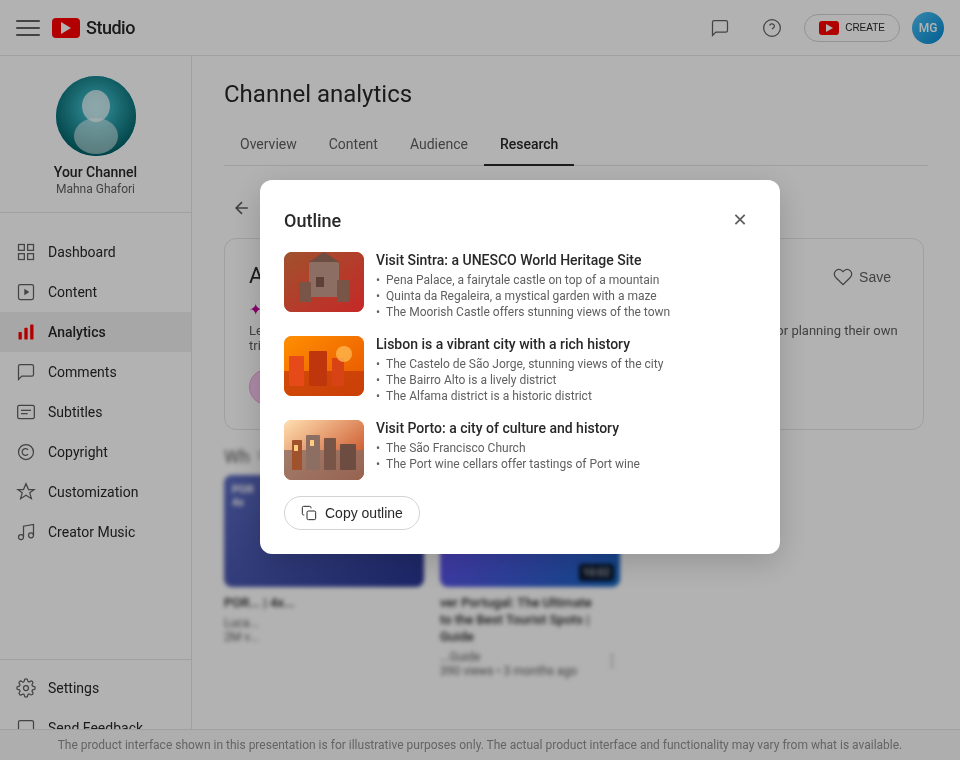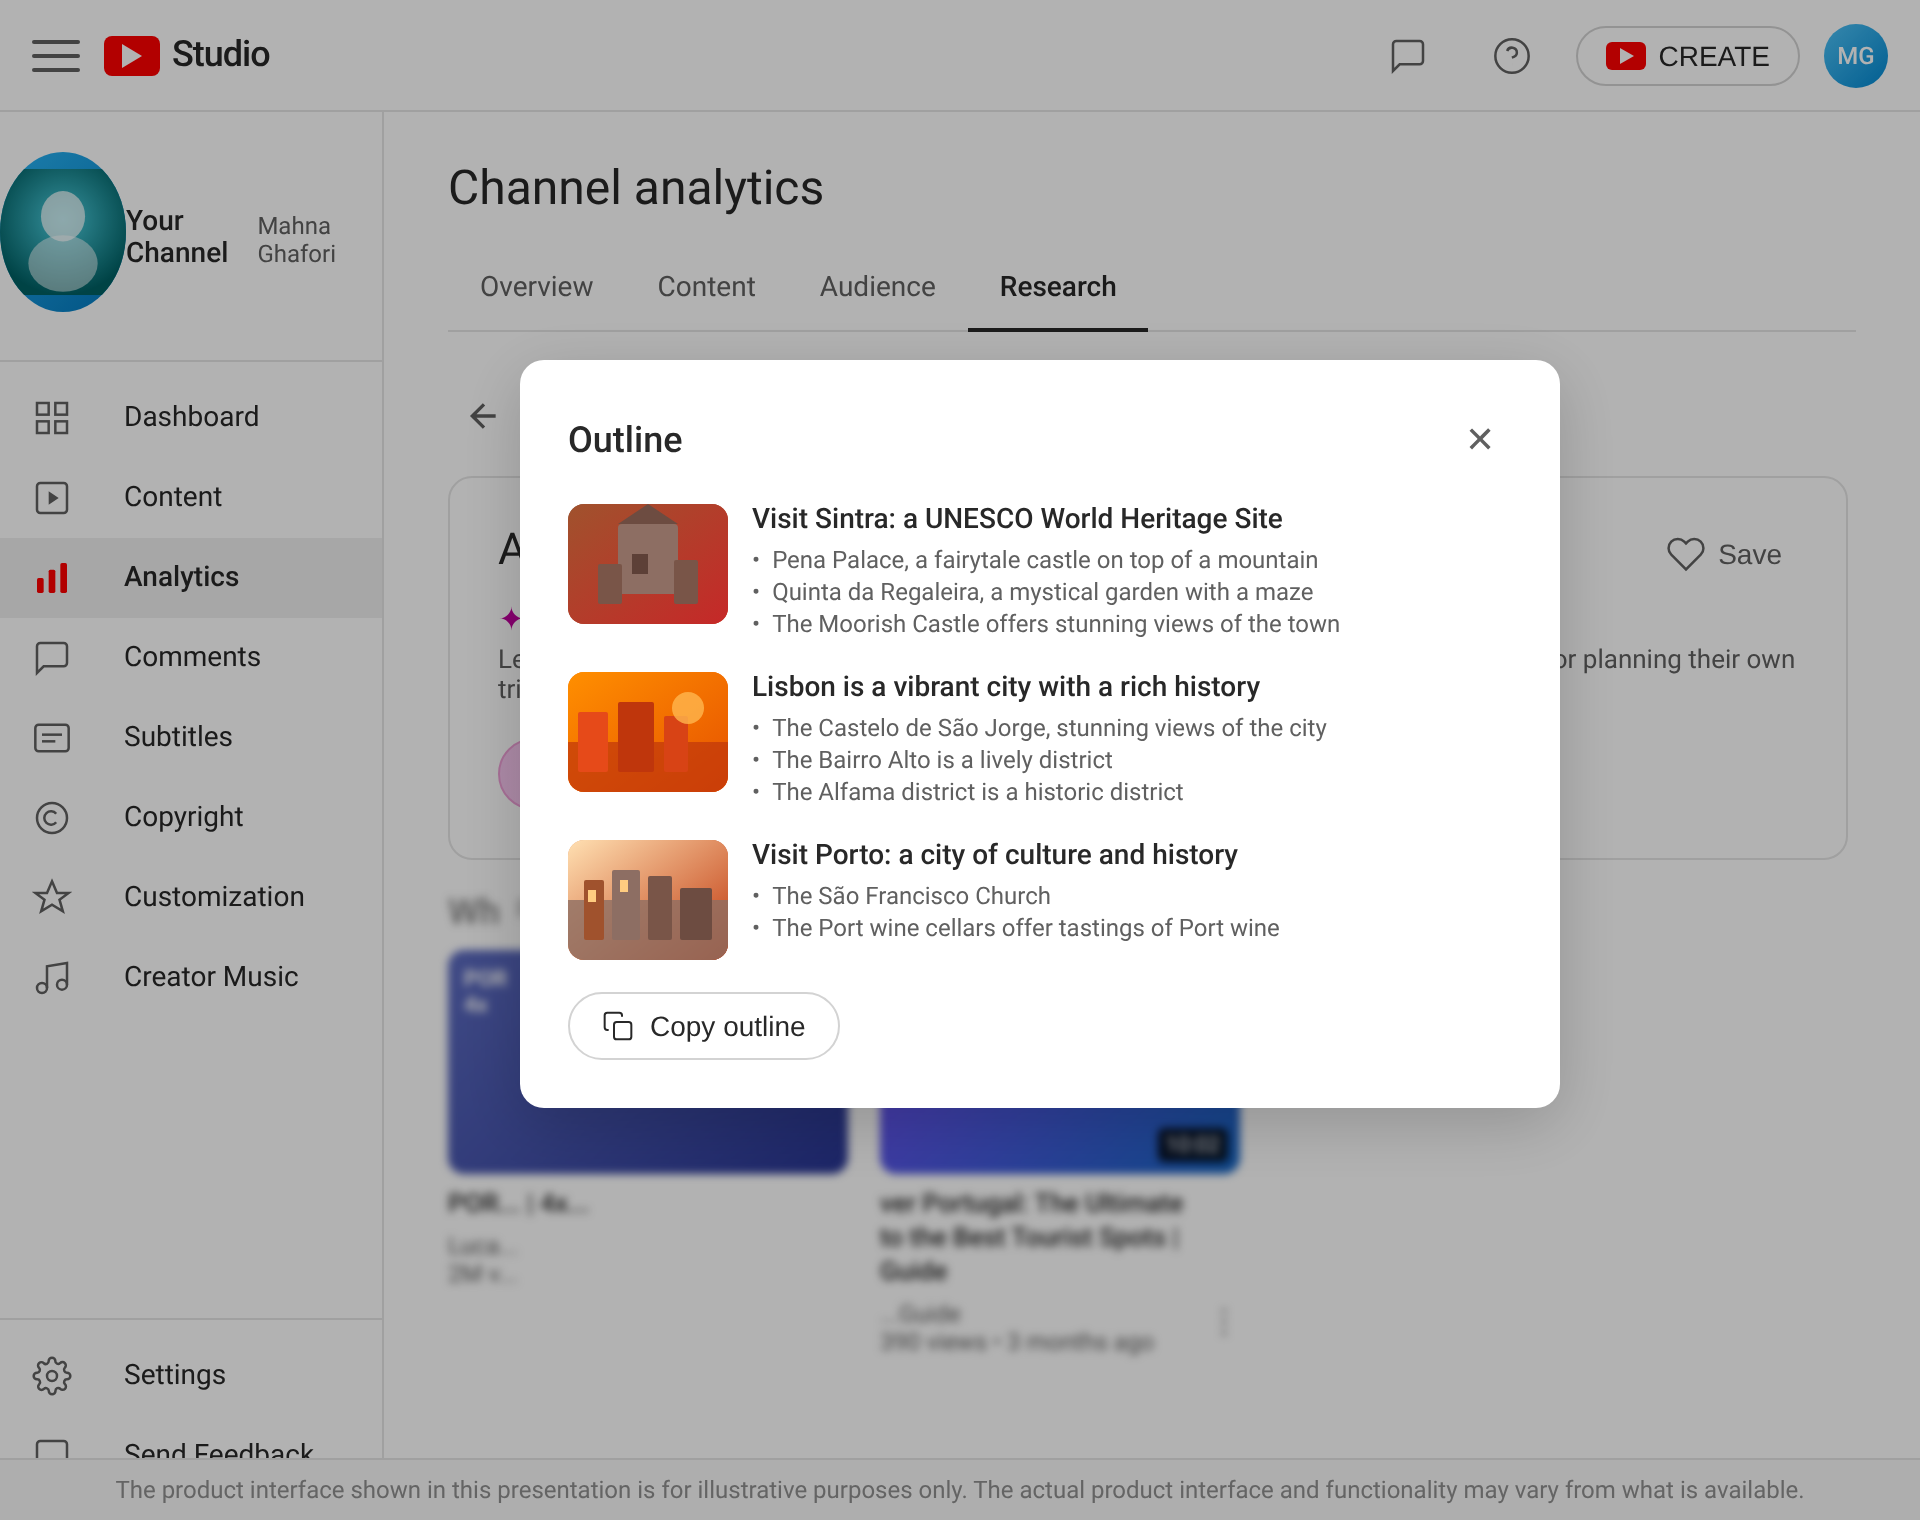--- a/index.html
+++ b/index.html
@@ -16,43 +16,43 @@
     .hamburger span { display: block; height: 2px; background: #606060; border-radius: 1px; }
     .logo { display: flex; align-items: center; gap: 6px; text-decoration: none; }
     .logo-icon { background: #ff0000; border-radius: 4px; width: 28px; height: 20px; display: flex; align-items: center; justify-content: center; }
     .logo-icon::after { content: ''; border-left: 10px solid #fff; border-top: 6px solid transparent; border-bottom: 6px solid transparent; }
     .logo-text { font-size: 18px; font-weight: 500; color: #282828; letter-spacing: -0.5px; }
     .header-right { display: flex; align-items: center; gap: 12px; }
     .header-icon { width: 40px; height: 40px; border-radius: 50%; display: flex; align-items: center; justify-content: center; cursor: pointer; color: #606060; font-size: 18px; border: none; background: none; }
     .create-btn {
       display: flex; align-items: center; gap: 6px;
       background: #fff; border: 1px solid #d3d3d3; border-radius: 18px;
-      padding: 6px 14px; cursor: pointer; font-size: 14px; font-weight: 500; color: #282828;
+      padding: 6px 14px; cursor: pointer; font-size: 10px; font-weight: 500; color: #282828;
     }
     .create-btn-icon { background: #ff0000; border-radius: 3px; width: 20px; height: 14px; display: flex; align-items: center; justify-content: center; }
     .create-btn-icon::after { content: ''; border-left: 7px solid #fff; border-top: 4px solid transparent; border-bottom: 4px solid transparent; }
     .avatar { width: 32px; height: 32px; border-radius: 50%; background: #4285f4; overflow: hidden; cursor: pointer; }
     .avatar-placeholder { width: 100%; height: 100%; background: linear-gradient(135deg, #4fc3f7, #0288d1); display: flex; align-items: center; justify-content: center; color: #fff; font-size: 12px; font-weight: 500; }
 
     
     .layout { display: flex; padding-top: 56px; height: 100vh; }
 
     
     .sidebar {
       width: 192px; min-width: 192px; height: calc(100vh - 56px);
       overflow-y: auto; padding: 12px 0; border-right: 1px solid #e5e5e5;
       display: flex; flex-direction: column;
     }
-    .channel-info { display: flex; flex-direction: row; align-items: center; padding: 8px 0 16px; border-bottom: 1px solid #e5e5e5; margin-bottom: 8px; }
+    .channel-info { display: flex; flex-direction: column; align-items: center; padding: 8px 0 16px; border-bottom: 1px solid #e5e5e5; margin-bottom: 19px; }
     .channel-avatar { width: 80px; height: 80px; border-radius: 50%; background: linear-gradient(135deg, #26c6da, #006064); overflow: hidden; margin-bottom: 8px; }
     .channel-avatar-img { width: 100%; height: 100%; background: linear-gradient(135deg, #29b6f6, #0277bd); display: flex; align-items: center; justify-content: center; }
     .channel-name { font-size: 14px; font-weight: 500; color: #282828; margin-bottom: 2px; }
     .channel-handle { font-size: 12px; color: #606060; }
     .nav-item {
-      display: flex; align-items: center; gap: 26px;
+      display: flex; align-items: center; gap: 12px;
       padding: 8px 16px; cursor: pointer; border-radius: 0;
       color: #282828; font-size: 14px; min-height: 40px;
     }
     .nav-item.active { background: #f0f0f0; font-weight: 500; }
     .nav-item.active .nav-icon { color: #ff0000; }
     .nav-icon { width: 20px; height: 20px; display: flex; align-items: center; justify-content: center; flex-shrink: 0; color: #606060; }
     .nav-label { font-size: 14px; }
     .sidebar-bottom { margin-top: auto; border-top: 1px solid #e5e5e5; padding-top: 8px; }
 
     

